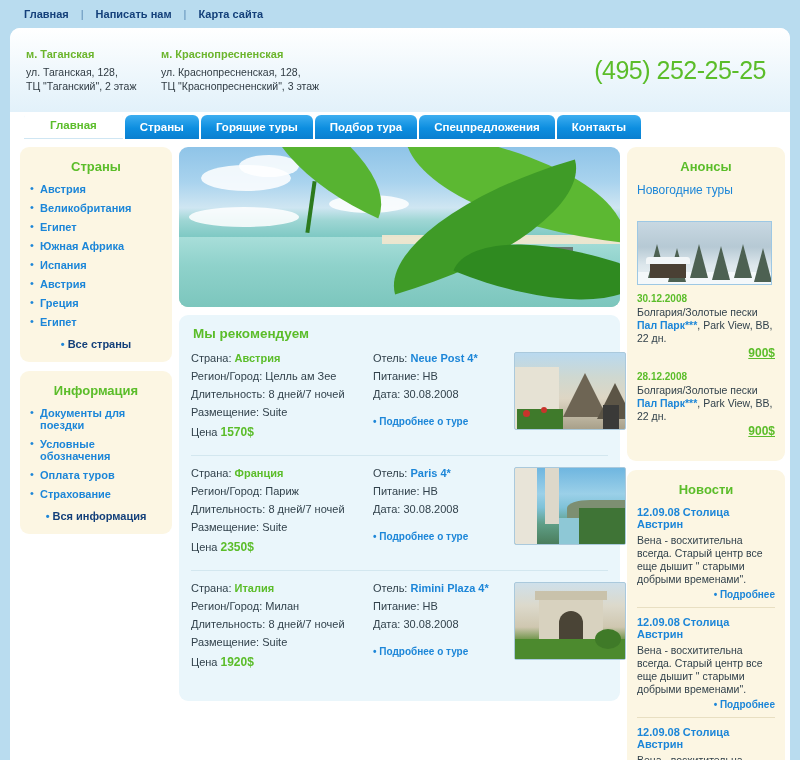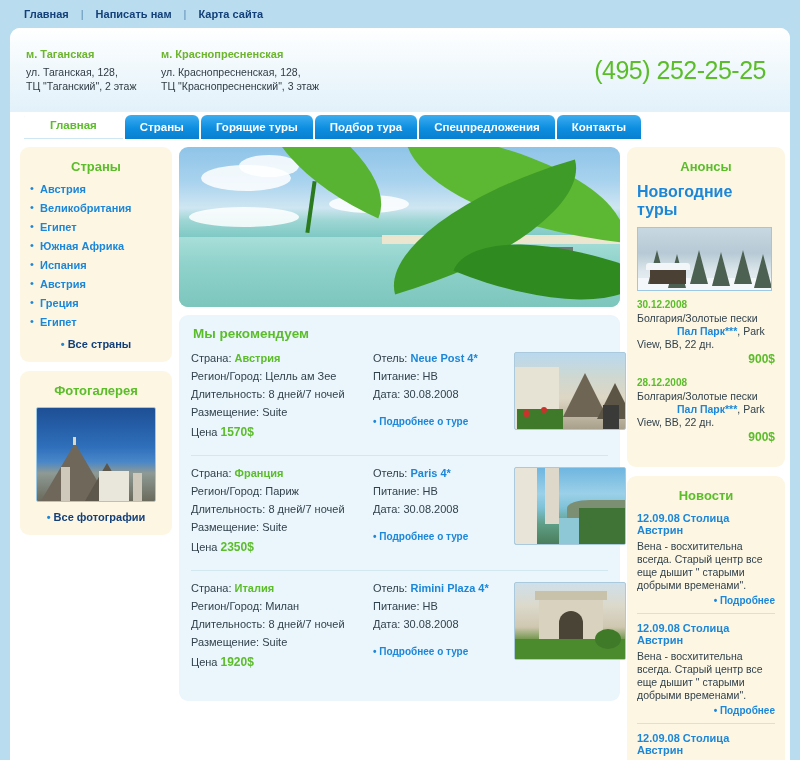--- a/index.html
+++ b/index.html
@@ -325,21 +325,21 @@
   .thumb.t3 .hole  { position:absolute; left:44px; top:28px; width:24px; height:34px; background:#4a4436; border-radius:12px 12px 0 0; }
   .thumb.t3 .entab { position:absolute; left:20px; top:8px; width:72px; height:9px; background:#c9c2ab; }
   .thumb.t3 .bush  { position:absolute; left:0; bottom:0; width:100%; height:20px; background:#4c8a2e; }
   .thumb.t3 .bush2 { position:absolute; right:4px; bottom:10px; width:26px; height:20px; background:#3f7a28; border-radius:50%; }
 
   .panel-all { padding-top:8px; }
   .panel-all a { color:#1c86d8; text-decoration:none; font-weight:bold; font-size:11px; }
   .panel-all a:before { content:"• "; }
 
   
-  .an-title { color:#1c86d8; font-size:16px; font-weight:bold; margin:0 0 8px 0; }
+  .an-title { color:#1c86d8; font-size:12px; font-weight:normal; margin:0 0 24px 0; }
   .an-img {
     width:135px; height:64px;
     border:1px solid #9dc8e4;
     margin-bottom:8px;
     position:relative; overflow:hidden;
     background:linear-gradient(to bottom,#c8d8e2 0%, #b6c9d4 40%, #dde7ec 70%, #eef4f7 100%);
   }
   .an-img .fir {
     position:absolute; bottom:6px; width:0;height:0;
     border-left:9px solid transparent; border-right:9px solid transparent;
@@ -354,22 +354,22 @@
   .an-img .cabr {
     position:absolute; left:8px; bottom:20px; width:44px; height:7px;
     background:#f2f6f8; border-radius:3px 3px 0 0;
   }
   .an-img .snow {
     position:absolute; left:0; right:0; bottom:0; height:12px; background:#f4f8fa;
   }
   .an-item { margin-bottom:11px; }
   .an-date { color:#5bbd2a; font-weight:bold; font-size:10px; margin:0 0 2px 0; }
   .an-text { color:#32424c; font-size:10.5px; line-height:13px; margin:0; }
-  .an-text a { color:#1c86d8; text-decoration:none; font-weight:bold;margin-left:40px; }
-  .an-price { color:#5bbd2a; font-weight:bold; font-size:12px; text-align:right; margin:1px 0 0 0; }
+  .an-text a { color:#1c86d8; text-decoration:none; font-weight:bold; }
+  .an-price { color:#5bbd2a; font-weight:bold; font-size:12px; text-align:right; margin:1px 0 0 0;text-decoration:underline; }
 
   
   .news-item { padding-bottom:7px; border-bottom:1px solid #e8dfc2; margin-bottom:8px; }
   .news-item:last-of-type { border-bottom:1px solid #e8dfc2; }
   .news-h { color:#1c86d8; font-weight:bold; font-size:11px; margin:0 0 4px 0; }
   .news-b { color:#32424c; font-size:10.5px; line-height:13px; margin:0 0 2px 0; }
   .news-m { text-align:right; margin:0; }
   .news-m a { color:#1c86d8; text-decoration:none; font-size:10px; font-weight:bold;margin-top:8px; }
   .news-m a:before { content:"• "; }
 </style>
@@ -424,35 +424,31 @@
           <li><a href="#">Египет</a></li>
           <li><a href="#">Южная Африка</a></li>
           <li><a href="#">Испания</a></li>
           <li><a href="#">Австрия</a></li>
           <li><a href="#">Греция</a></li>
           <li><a href="#">Египет</a></li>
           <li class="all"><a href="#">Все страны</a></li>
         </ul>
       </div>
 
-
       <div class="box">
-        <h3>Фотогалерея</h3>
-        <div class="gal-img">
-          <div class="roofA"></div>
-          <div class="tip"></div>
-          <div class="roofB"></div>
-          <div class="wall"></div>
-          <div class="chim1"></div>
-          <div class="chim2"></div>
-        </div>
-        <div class="gal-all">
-          <a href="#">Все фотографии</a>
-        </div>
+        <h3>Информация</h3>
+        <ul>
+          <li><a href="#">Документы для поездки</a></li>
+          <li><a href="#">Условные обозначения</a></li>
+          <li><a href="#">Оплата туров</a></li>
+          <li><a href="#">Страхование</a></li>
+          <li class="all"><a href="#">Вся информация</a></li>
+        </ul>
       </div>
+
 
     </div>
 
     <div class="col-mid">
 
       <div class="hero">
         <div class="sea"></div>
         <div class="sand"></div>
         <div class="cloud c1"></div>
         <div class="cloud c2"></div>

